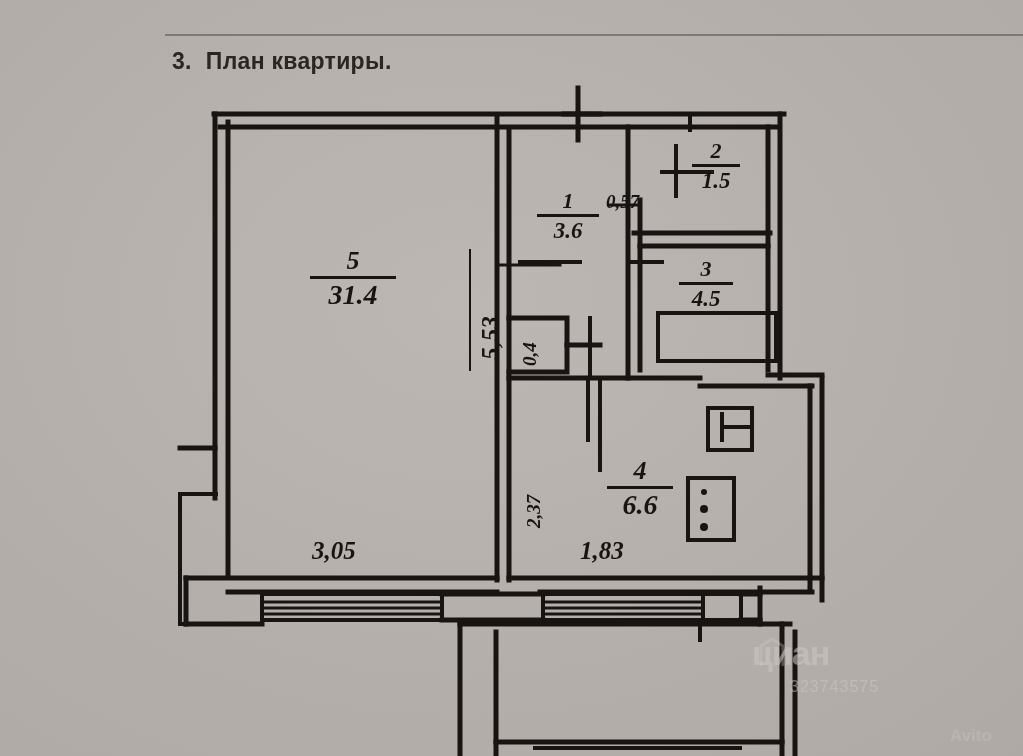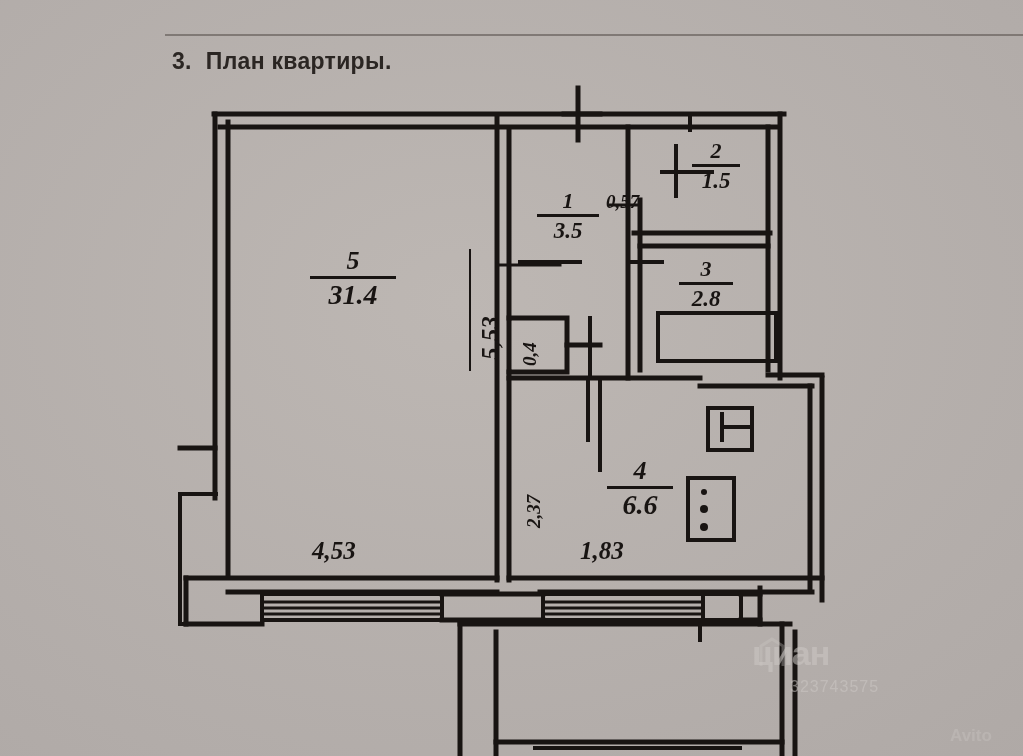--- a/index.html
+++ b/index.html
@@ -261,46 +261,46 @@
 
   <div class="rlabel" style="left:308px; top:248px; width:90px;">
     <span class="top">5</span>
     <span class="bar" style="width:86px;"></span>
     <span class="bot">31.4</span>
   </div>
 
   <div class="rlabel small" style="left:532px; top:190px; width:72px;">
     <span class="top">1</span>
     <span class="bar" style="width:62px;"></span>
-    <span class="bot">3.5</span>
+    <span class="bot">3.6</span>
   </div>
 
   <div class="rlabel small" style="left:688px; top:140px; width:56px;">
     <span class="top">2</span>
     <span class="bar" style="width:48px;"></span>
     <span class="bot">1.5</span>
   </div>
 
   <div class="rlabel small" style="left:675px; top:258px; width:62px;">
     <span class="top">3</span>
     <span class="bar" style="width:54px;"></span>
-    <span class="bot">2.8</span>
+    <span class="bot">4.5</span>
   </div>
 
   <div class="rlabel" style="left:604px; top:458px; width:72px;">
     <span class="top">4</span>
     <span class="bar" style="width:66px;"></span>
     <span class="bot">6.6</span>
   </div>
 
   <div class="dim vert" style="left:478px; top:360px;">5,53</div>
   <div class="dim vert2 tiny" style="left:524px; top:528px;">2,37</div>
   <div class="dim vert tiny" style="left:520px; top:366px;">0,4</div>
   <div class="dim tiny" style="left:606px; top:192px;">0,57</div>
-  <div class="dim" style="left:312px; top:538px;">4,53</div>
+  <div class="dim" style="left:312px; top:538px;">3,05</div>
   <div class="dim" style="left:580px; top:538px;">1,83</div>
 
   <svg class="wm wm-logo" viewBox="0 0 34 36">
     <path d="M6 30 L6 10 L17 3 L28 10 L28 30" fill="none" stroke="#cdc8c5" stroke-width="3" opacity=".6"></path>
   </svg>
   <div class="wm wm-brand">циан</div>
   <div class="wm wm-id">323743575</div>
   <div class="wm wm-corner">Avito</div>
 </div>
 

